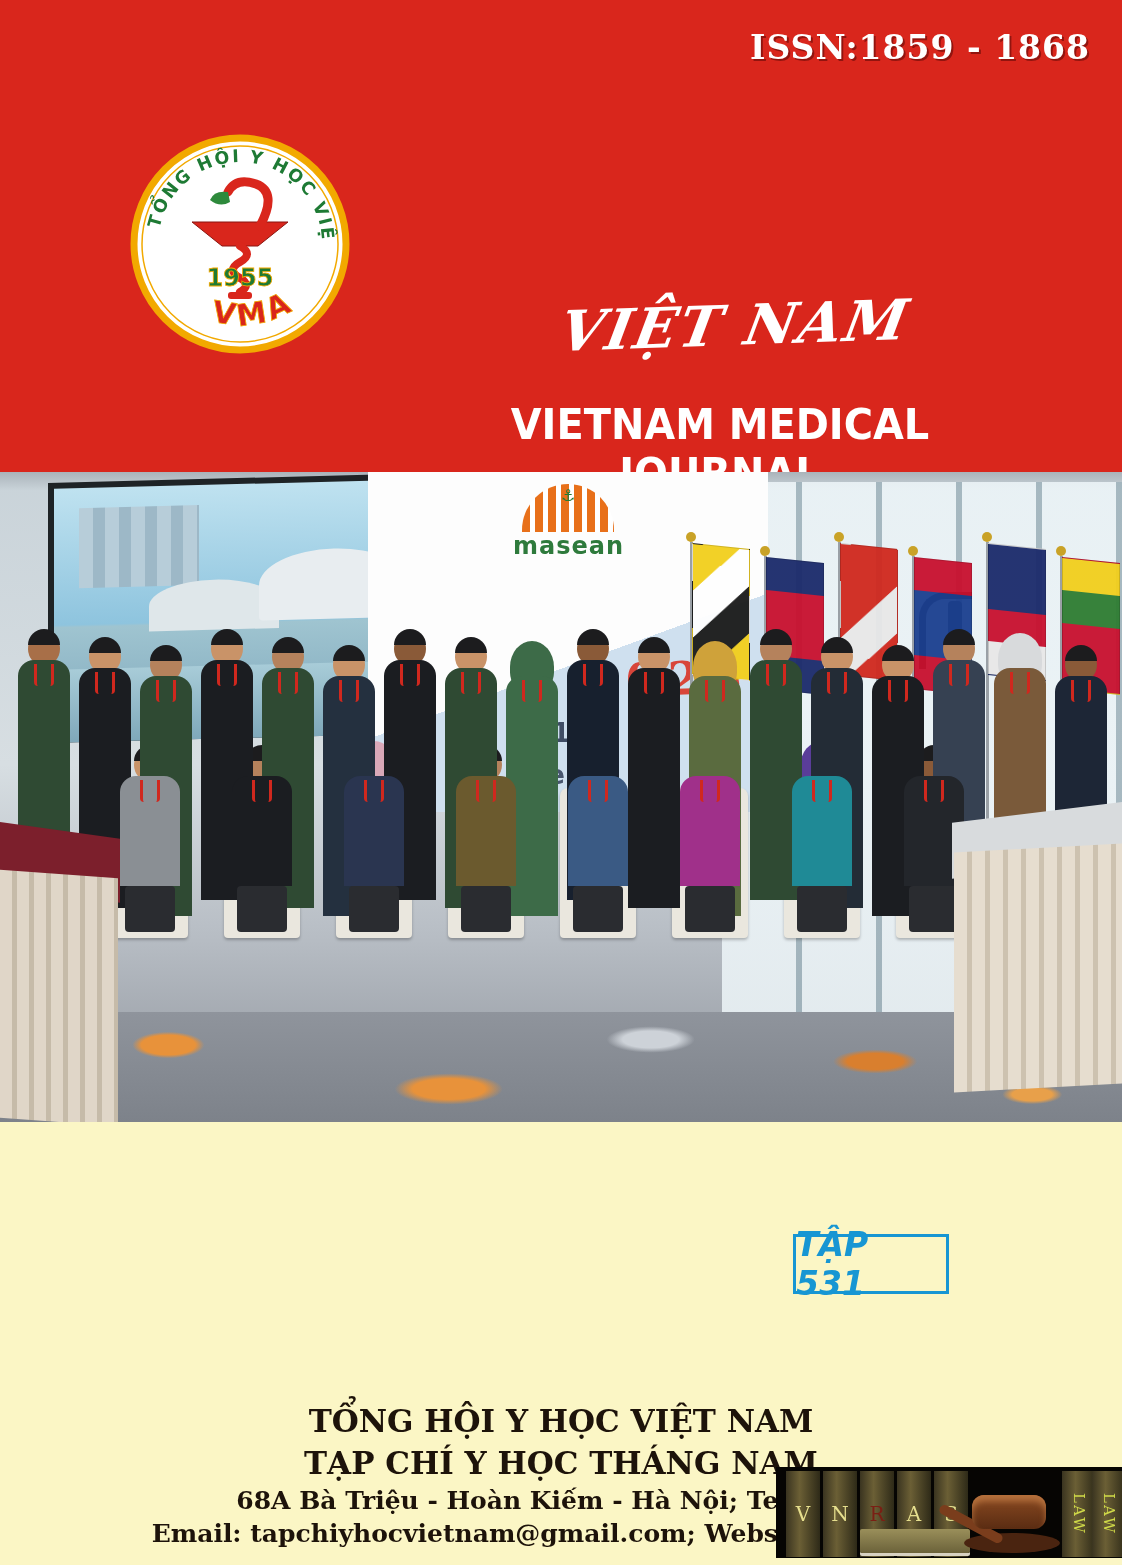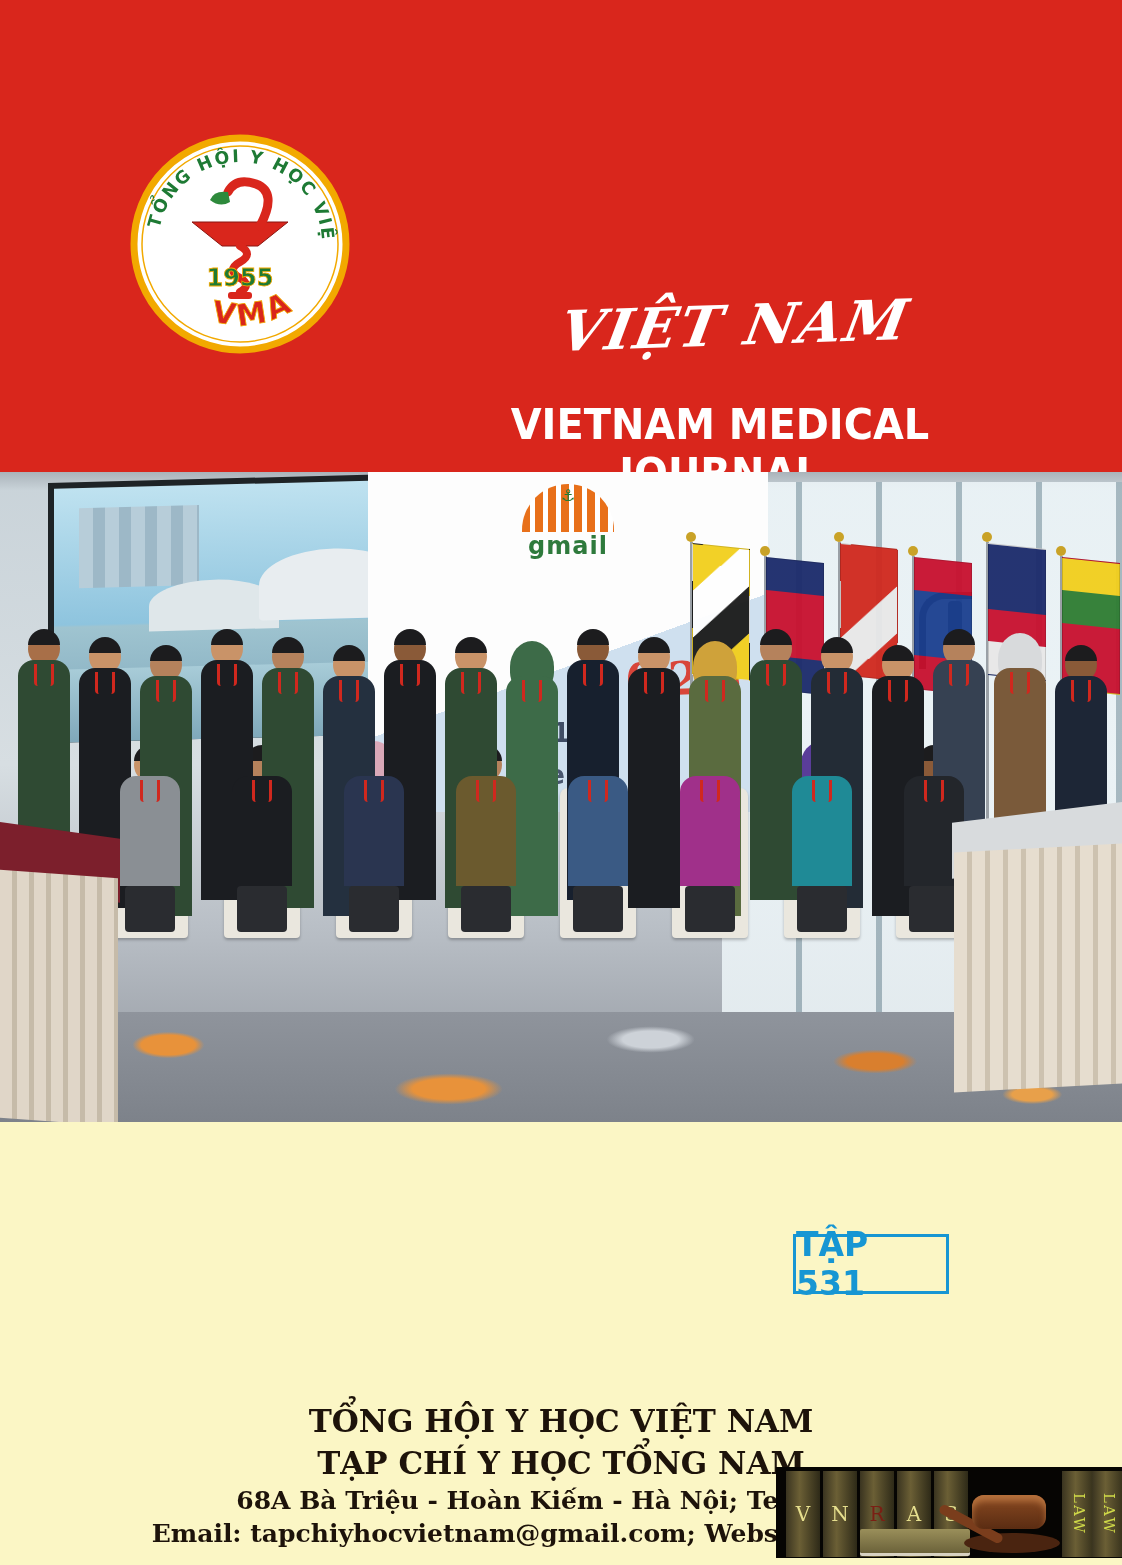--- a/index.html
+++ b/index.html
@@ -110,21 +110,21 @@
           linear-gradient(#8f949c,#7d828a);}
 
   
   #bottom{left:0;top:1122px;width:1122px;height:443px;background:#FBF6C5;}
   #issue-block{left:158px;top:100px;width:286px;text-align:center;}
   #issue-line{font-weight:bold;font-size:38px;color:#1796D3;transform:scaleX(.96);
         white-space:nowrap;}
   #issue-rule{height:4px;background:#1796D3;margin:8px 2px 6px 2px;}
   #issue-year{font-weight:bold;font-size:36px;color:#1796D3;}
   #volume-box{left:793px;top:112px;width:150px;height:54px;border:3px solid #1796D3;
-        display:flex;align-items:center;justify-content:center;}
+        display:flex;align-items:center;justify-content:center;font-style:italic;}
   #volume-box span{font-weight:bold;font-size:33px;color:#1796D3;}
   #footer{left:0;top:278px;width:1122px;text-align:center;color:#1d130a;
         font-family:"DejaVu Serif",serif;font-weight:bold;}
   #footer .f1{font-size:31px;line-height:42px;}
   #footer .f2{font-size:31px;line-height:42px;}
   #footer .f3{font-size:25px;line-height:33px;}
   #footer .f4{font-size:25px;line-height:33px;}
 
   
   #law-overlay{left:776px;top:1467px;width:346px;height:91px;background:#060503;z-index:9;
@@ -140,20 +140,21 @@
         background:#7a3d1c;transform:rotate(28deg);}
   #gavel-base{position:absolute;left:188px;top:66px;width:96px;height:20px;border-radius:50%;
         background:#4a2410;}
   #lying-book{position:absolute;left:84px;top:62px;width:110px;height:24px;
         background:linear-gradient(#9a8f5a,#6b623a);border-radius:2px;box-shadow:0 3px 0 #d8d2c2;}
 </style>
 </head>
 <body>
 
 <div id="masthead" class="abs">
+  <div id="issn" class="abs">ISSN:1859 - 1868</div>
 
 
   <svg id="logo" class="abs" viewBox="0 0 220 220">
     <circle cx="110" cy="110" r="106" fill="#fff" stroke="#F2A900" stroke-width="7"></circle>
     <circle cx="110" cy="110" r="98" fill="none" stroke="#F2A900" stroke-width="1.5"></circle>
     <defs>
       <path id="ringPath" d="M 110,110 m -82,0 a 82,82 0 1,1 164,0" fill="none"></path>
       <path id="vmaPath" d="M 60,178 q 50,26 100,0" fill="none"></path>
     </defs>
     <text font-family="DejaVu Sans, sans-serif" font-size="17.5" font-weight="bold" fill="#1E7A34" letter-spacing="2">
@@ -187,21 +188,21 @@
     <div class="sky"></div>
     <div class="towers"></div>
     <div class="dome"></div>
     <div class="water"></div>
   </div>
 
   <div id="backdrop" class="abs">
     <div id="masean" class="abs">
       <div class="arcs"></div>
       <div class="anchor">⚓</div>
-      <div class="word">gmail</div>
+      <div class="word">masean</div>
     </div>
     <div id="bd-year" class="abs">2023</div>
     <div id="bd-line1" class="abs">19th M</div>
     <div id="bd-line2" class="abs">D-Te  MF</div>
   </div>
 
   <div id="flags">
       <div class="flagpole" style="left: 690px; top: 70px; height: 330px;">
         <div class="finial"></div>
         <div class="cloth" style="background: linear-gradient(135deg, rgb(242, 207, 28) 0px, rgb(242, 207, 28) 25%, rgb(255, 255, 255) 25%, rgb(255, 255, 255) 50%, rgb(26, 26, 26) 50%, rgb(26, 26, 26) 75%, rgb(242, 207, 28) 75%, rgb(242, 207, 28) 100%);"></div>
@@ -467,21 +468,21 @@
     <div class="skirt"></div>
   </div>
 </div>
 
 <div id="bottom" class="abs">
   <div id="volume-box" class="abs">
     <span>TẬP 531</span>
   </div>
   <div id="footer" class="abs">
     <div class="f1">TỔNG HỘI Y HỌC VIỆT NAM</div>
-    <div class="f2">TẠP CHÍ Y HỌC TỔNG NAM</div>
+    <div class="f2">TẠP CHÍ Y HỌC THÁNG NAM</div>
     <div class="f3">68A Bà Triệu - Hoàn Kiếm - Hà Nội; Tel: 024-3</div>
     <div class="f4">Email: tapchiyhocvietnam@gmail.com; Website: tapchiyho</div>
   </div>
 </div>
 
 <div id="law-overlay" class="abs">
   <div id="spines">
       <div class="spine" style="left: 10px;">V</div>
       <div class="spine" style="left: 47px;">N</div>
       <div class="spine" style="left: 84px; color: rgb(122, 31, 20);">R</div>

